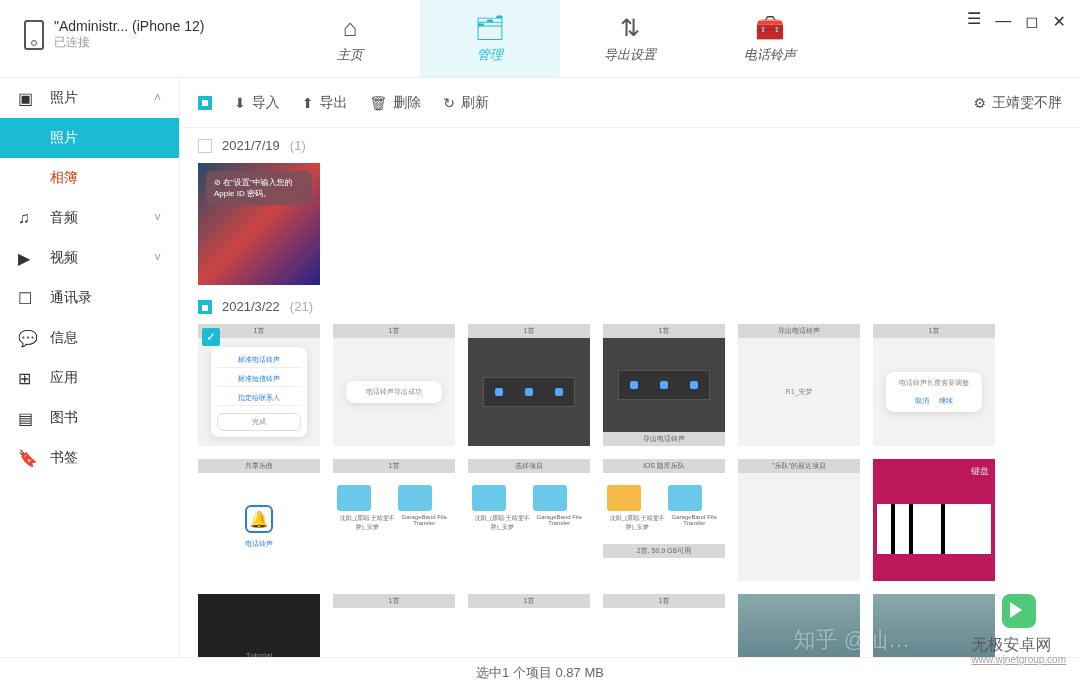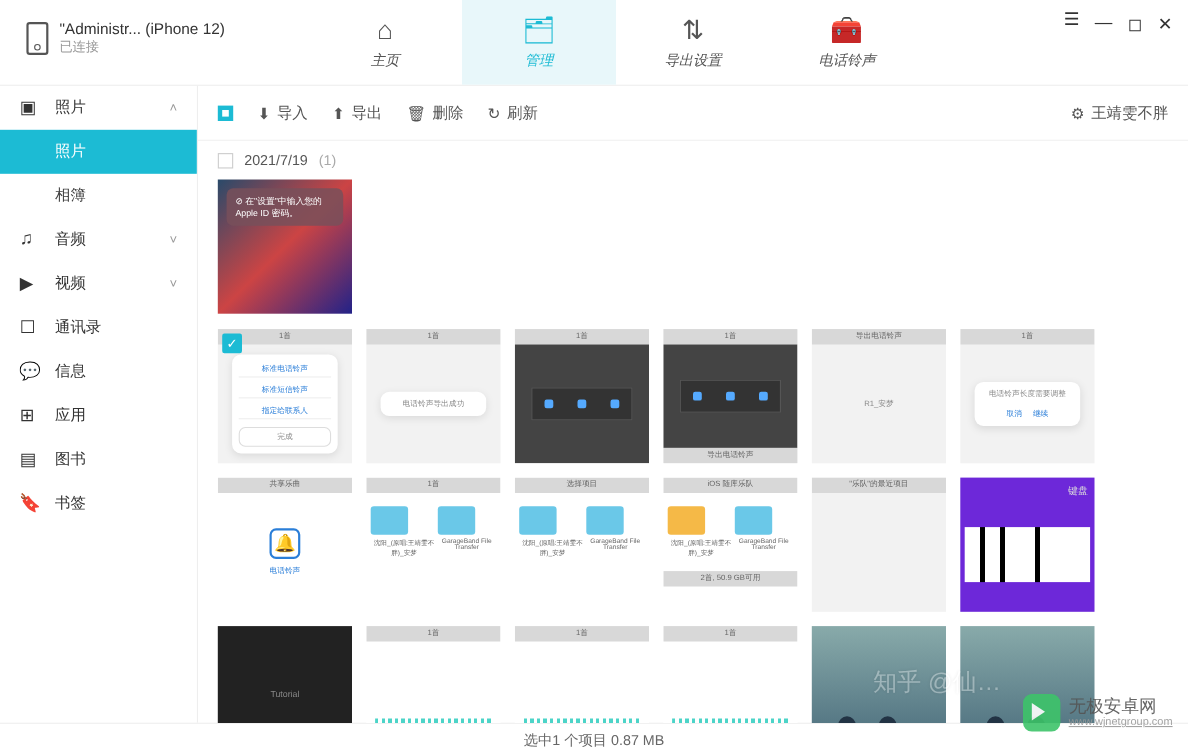--- a/index.html
+++ b/index.html
@@ -17,21 +17,21 @@
 .nav-tab-icon{font-size:24px;margin-bottom:4px;}
 .nav-tab-label{font-size:13px;font-style:italic;}
 .window-controls{display:flex;align-items:flex-start;padding:12px 14px 0 0;gap:14px;}
 .window-controls span{font-size:16px;cursor:pointer;color:#333;}
 .menu-btn{font-size:20px;line-height:14px;}
 .main{display:flex;height:calc(100% - 78px - 30px);}
 .sidebar{width:180px;border-right:1px solid #eee;overflow-y:auto;}
 .side-cat{height:40px;display:flex;align-items:center;padding:0 18px;cursor:pointer;color:#333;font-size:14px;}
 .side-cat .icon{width:22px;font-size:16px;margin-right:10px;}
 .side-cat .chev{margin-left:auto;font-size:12px;color:#999;}
-.side-sub{height:40px;display:flex;align-items:center;padding-left:50px;font-size:14px;color:#404040;cursor:pointer;}
+.side-sub{height:40px;display:flex;align-items:center;padding-left:50px;font-size:14px;color:#c2410c;cursor:pointer;}
 .side-sub.active{background:#1cbbd4;color:#fff;}
 .content{flex:1;display:flex;flex-direction:column;overflow:hidden;}
 .toolbar{height:50px;display:flex;align-items:center;padding:0 18px;gap:22px;border-bottom:1px solid #f0f0f0;}
 .tool-item{display:flex;align-items:center;gap:6px;color:#555;font-size:14px;cursor:pointer;}
 .tool-check{width:14px;height:14px;background:#1cbbd4;display:flex;align-items:center;justify-content:center;}
 .tool-check::after{content:"";width:6px;height:6px;background:#fff;}
 .tool-right{margin-left:auto;}
 .gallery{flex:1;overflow-y:auto;padding:10px 18px;}
 .date-group{margin-bottom:14px;}
 .date-header{display:flex;align-items:center;gap:10px;margin-bottom:10px;font-size:13px;color:#555;}
@@ -53,35 +53,35 @@
 .thumb-dark{background:#444;}
 .thumb-dark-box{background:#333;width:80%;height:30px;margin:auto;border:1px solid #555;display:flex;align-items:center;justify-content:space-around;}
 .thumb-dark-box .dot{width:8px;height:8px;background:#5af;border-radius:2px;}
 .thumb-folders{background:#fff;}
 .thumb-folders .row{display:flex;justify-content:space-around;padding:12px 4px;}
 .thumb-folders .folder{width:34px;height:26px;background:#6ac8e8;border-radius:3px;position:relative;}
 .thumb-folders .folder.y{background:#f5b947;}
 .thumb-folders .flabel{font-size:6px;text-align:center;color:#666;margin-top:3px;}
 .thumb-bell{background:#fff;}
 .thumb-bell .bell{width:28px;height:28px;border:2px solid #2a7ed8;border-radius:6px;margin:0 auto;display:flex;align-items:center;justify-content:center;font-size:16px;color:#2a7ed8;}
-.thumb-piano{background:#6d28d9;}
+.thumb-piano{background:#be185d;}
 .thumb-piano .keys{height:50px;background:linear-gradient(90deg,#fff 0%,#fff 12%,#000 12%,#000 16%,#fff 16%,#fff 28%,#000 28%,#000 32%,#fff 32%,#fff 44%,#fff 44%,#fff 56%,#000 56%,#000 60%,#fff 60%,#fff 100%);margin:20px 4px 0;}
 .thumb-silhouette{background:linear-gradient(180deg,#8aa 0%,#467 100%);position:relative;}
 .thumb-silhouette::after{content:"";position:absolute;bottom:0;left:20%;width:16px;height:40px;background:#234;border-radius:8px 8px 0 0;}
 .thumb-silhouette::before{content:"";position:absolute;bottom:0;left:50%;width:16px;height:40px;background:#234;border-radius:8px 8px 0 0;}
 .thumb-black{background:#222;color:#888;font-size:8px;display:flex;align-items:center;justify-content:center;}
 .thumb-wave{background:#fff;position:relative;}
 .thumb-wave::after{content:"";position:absolute;bottom:14px;left:8px;right:8px;height:24px;background:repeating-linear-gradient(90deg,#4cd4c8 0 3px,transparent 3px 6px);}
 .statusbar{height:30px;border-top:1px solid #eee;display:flex;align-items:center;justify-content:center;font-size:13px;color:#666;}
-.watermark{position:absolute;right:14px;bottom:22px;display:flex;align-items:center;gap:8px;color:#555;font-size:16px;opacity:0.9;}
+.watermark{position:absolute;right:14px;bottom:22px;display:flex;align-items:center;gap:8px;color:#555;font-size:16px;opacity:0.9;flex-direction:column;}
 .watermark .logo{width:34px;height:34px;background:#3dc46a;border-radius:8px;position:relative;}
 .watermark .logo::after{content:"";position:absolute;top:8px;left:8px;width:0;height:0;border-left:12px solid #fff;border-top:8px solid transparent;border-bottom:8px solid transparent;}
 .watermark .txt{display:flex;flex-direction:column;line-height:1.1;}
 .watermark .url{font-size:10px;color:#999;text-decoration:underline;}
-.zhihu-wm{position:absolute;right:170px;bottom:52px;color:#fff;opacity:0.35;font-size:22px;text-shadow:0 0 3px rgba(0,0,0,0.3);pointer-events:none;}
+.zhihu-wm{position:absolute;right:170px;bottom:32px;color:#fff;opacity:0.35;font-size:22px;text-shadow:0 0 3px rgba(0,0,0,0.3);pointer-events:none;}
 </style>
 </head>
 <body>
 
 <div class="titlebar">
   <div class="device-info">
     <div class="device-icon"></div>
     <div class="device-text">
       <span class="device-name">"Administr... (iPhone 12)</span>
       <span class="device-status">已连接</span>
@@ -191,20 +191,25 @@
           <span class="date-count">(1)</span>
         </div>
         <div class="thumbs">
           <div class="thumb thumb-wallpaper">
             <div class="banner">⊘ 在"设置"中输入您的 Apple ID 密码。</div>
           </div>
         </div>
       </div>
 
       <div class="date-group">
+        <div class="date-header">
+          <div class="date-check partial"></div>
+          <span>2021/3/22</span>
+          <span class="date-count">(21)</span>
+        </div>
         <div class="thumbs">
           <div class="thumb thumb-screen selected">
             <div class="thumb-bar">1首</div>
             <div class="thumb-body">
                 <div class="thumb-popup">
               <div class="opt">标准电话铃声</div>
               <div class="opt">标准短信铃声</div>
               <div class="opt">指定给联系人</div>
               <div class="btn">完成</div>
             </div>

